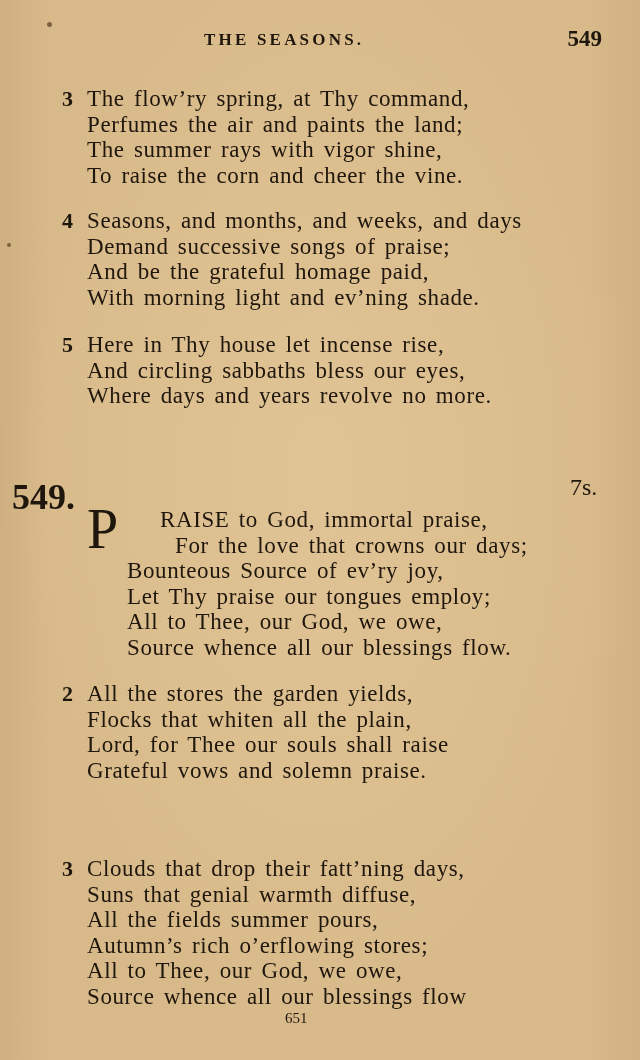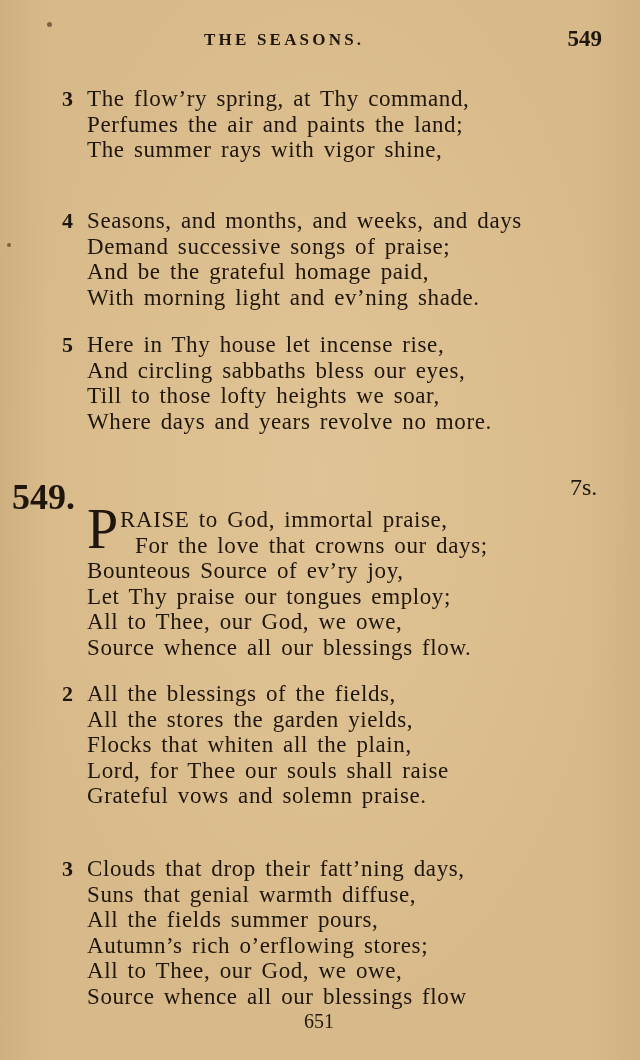--- a/index.html
+++ b/index.html
@@ -81,36 +81,37 @@
       top: 507px;
       left: 87px;
       font-family: "Liberation Serif", "DejaVu Serif", serif;
       font-size: 23px;
       line-height: 25.5px;
     }
     .first-stanza .line {
       white-space: nowrap;
       letter-spacing: 0.6px;
       word-spacing: 3px;
+      margin-left: 40px;
     }
     .drop-cap {
       position: absolute;
       left: 0;
       top: -3px;
       font-size: 56px;
       line-height: 50px;
       font-family: "Liberation Serif", "DejaVu Serif", serif;
     }
     .first-stanza .l1 { padding-left: 33px; }
     .first-stanza .l2 { padding-left: 48px; }
     .footer-page {
       position: absolute;
       top: 1010px;
-      left: 304px;
-      font-size: 20px;
+      left: 285px;
+      font-size: 15px;
       font-family: "Liberation Serif", "DejaVu Serif", serif;
     }
     .speck {
       position: absolute;
       width: 5px;
       height: 5px;
       border-radius: 50%;
       background: #5a3d22;
       opacity: 0.7;
     }
@@ -124,54 +125,53 @@
   <div class="speck" style="top:243px;left:7px;width:4px;height:4px;"></div>
 
   <div class="running-head">THE SEASONS.</div>
   <div class="page-number-top">549</div>
 
   <div class="stanza" style="top:86px;">
     <span class="num">3</span>
     <div class="line">The flow’ry spring, at Thy command,</div>
     <div class="line">Perfumes the air and paints the land;</div>
     <div class="line">The summer rays with vigor shine,</div>
+    <div class="line">To raise the corn and cheer the vine.</div>
   </div>
 
   <div class="stanza" style="top:208px;">
     <span class="num">4</span>
     <div class="line">Seasons, and months, and weeks, and days</div>
     <div class="line">Demand successive songs of praise;</div>
     <div class="line">And be the grateful homage paid,</div>
     <div class="line">With morning light and ev’ning shade.</div>
   </div>
 
   <div class="stanza" style="top:332px;">
     <span class="num">5</span>
     <div class="line">Here in Thy house let incense rise,</div>
     <div class="line">And circling sabbaths bless our eyes,</div>
-    <div class="line">Till to those lofty heights we soar,</div>
     <div class="line">Where days and years revolve no more.</div>
   </div>
 
   <div class="hymn-number">549.</div>
   <div class="meter">7s.</div>
 
   <div class="first-stanza">
     <span class="drop-cap">P</span>
     <div class="line l1">RAISE to God, immortal praise,</div>
     <div class="line l2">For the love that crowns our days;</div>
     <div class="line">Bounteous Source of ev’ry joy,</div>
     <div class="line">Let Thy praise our tongues employ;</div>
     <div class="line">All to Thee, our God, we owe,</div>
     <div class="line">Source whence all our blessings flow.</div>
   </div>
 
   <div class="stanza" style="top:681px;">
     <span class="num">2</span>
-    <div class="line">All the blessings of the fields,</div>
     <div class="line">All the stores the garden yields,</div>
     <div class="line">Flocks that whiten all the plain,</div>
     <div class="line">Lord, for Thee our souls shall raise</div>
     <div class="line">Grateful vows and solemn praise.</div>
   </div>
 
   <div class="stanza" style="top:856px;">
     <span class="num">3</span>
     <div class="line">Clouds that drop their fatt’ning days,</div>
     <div class="line">Suns that genial warmth diffuse,</div>

